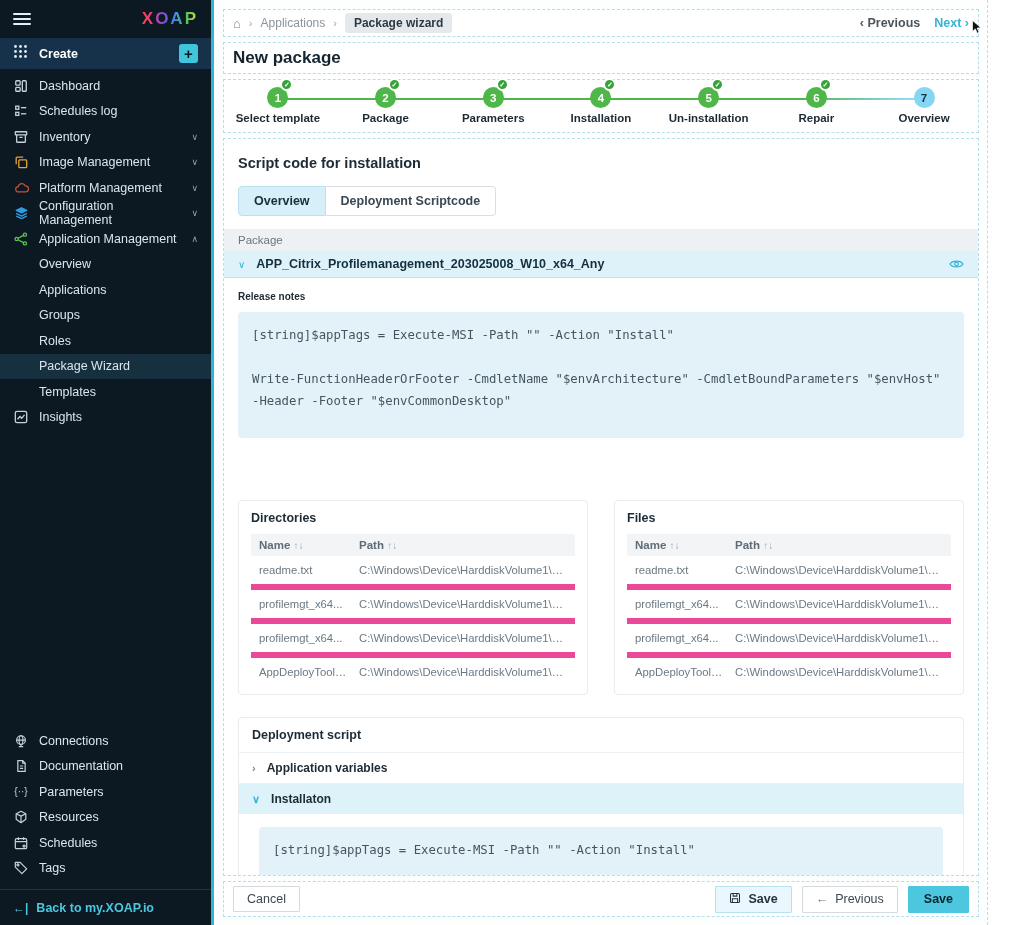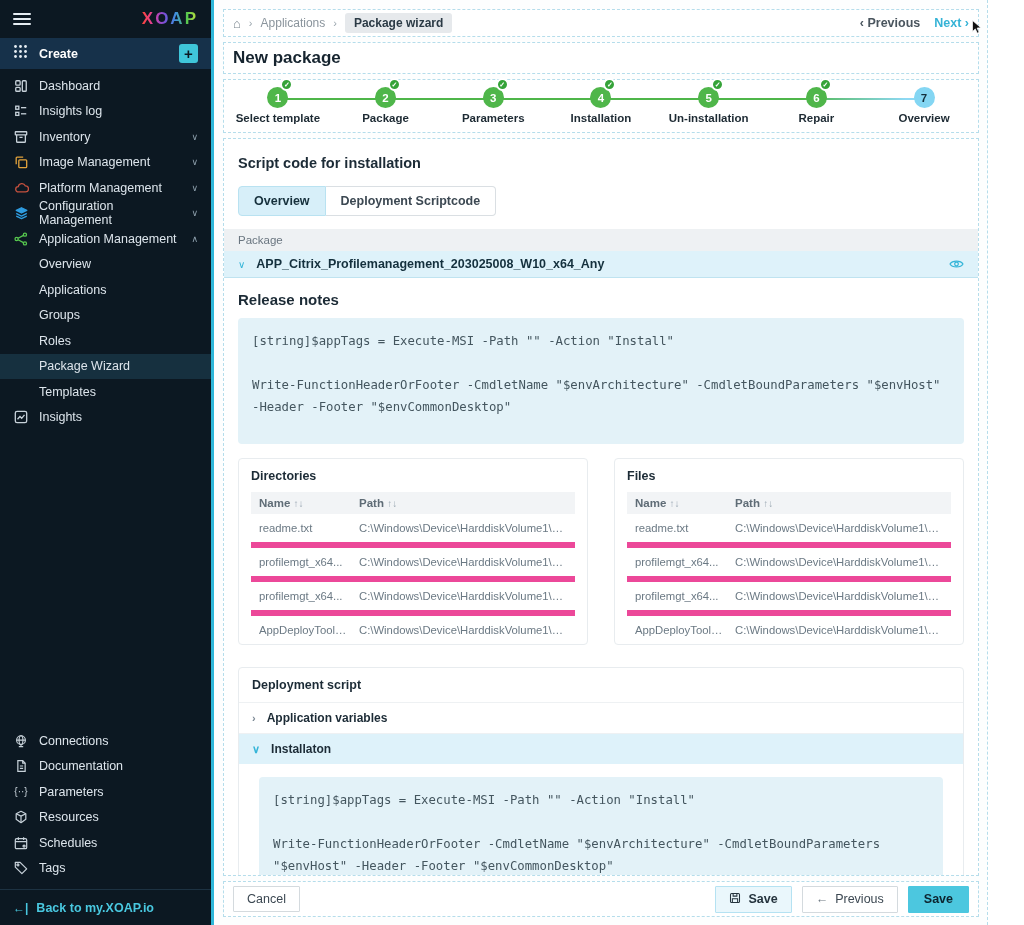--- a/index.html
+++ b/index.html
@@ -63,26 +63,26 @@
   .tab { padding:7px 15px; font-size:12.5px; font-weight:bold; border:1px solid #dadfe3; background:#fff; color:#3c4852; cursor:pointer; }
   .tab:first-child { border-radius:4px 0 0 4px; }
   .tab:last-child { border-radius:0 4px 4px 0; border-left:none; }
   .tab.active { background:#d7eff9; border-color:#b9e2f1; color:#16303c; }
   .pkg-bar { margin:0 -14px; background:#eef1f3; color:#6a7680; font-size:11.5px; padding:5px 14px; }
   .pkg-row { margin:0 -14px; background:#def2fa; border-bottom:1px solid #bfe3f0; display:flex; align-items:center; gap:11px;
              padding:6px 14px; cursor:pointer; }
   .pkg-row .chev-t { color:#35b5d8; font-size:10px; }
   .pkg-name { font-size:12.5px; font-weight:bold; color:#14303d; }
   .eye { margin-left:auto; display:flex; cursor:pointer; }
-  .subhead { font-size:15px; font-weight:bold; color:#1c2b36; margin:13px 0 10px; }
+  .subhead { font-size:10px; font-weight:bold; color:#1c2b36; margin:13px 0 10px; }
   .codeblock { background:#e3f2f8; border-radius:4px; padding:12px 14px; font-family:"DejaVu Sans Mono", monospace;
                font-size:12.3px; color:#44565f; white-space:pre-wrap; line-height:1.8; height:126px; overflow:hidden; }
 
   .cards { display:flex; gap:26px; margin-top:14px; }
-  .card { flex:1; border:1px solid #e8ecef; border-radius:4px; padding:10px 12px 0; min-width:0; }
+  .card { flex:1; border:1px solid #e8ecef; border-radius:4px; padding:10px 12px 8px; min-width:0;margin-top:48px; }
   .card-title { font-size:12.5px; font-weight:bold; color:#1c2b36; margin-bottom:9px; }
   .thead { display:grid; grid-template-columns:92px 1fr; gap:8px; background:#f2f4f6; padding:5px 8px;
            font-size:11.5px; font-weight:bold; color:#5f6c76; }
   .sort { color:#9aa7b2; font-weight:normal; font-size:10px; }
   .trow { display:grid; grid-template-columns:92px 1fr; gap:8px; padding:8px 8px; font-size:11.3px; color:#6b7984;
           border-bottom:6px solid #ec4899; }
   .trow:last-child { border-bottom:none; }
   .cell { white-space:nowrap; overflow:hidden; text-overflow:ellipsis; }
 
   .dep-card { border:1px solid #e8ecef; border-radius:4px; margin-top:22px; padding-top:10px; }
@@ -151,21 +151,21 @@
 
     <div class="sb-item">
       <span class="ic">
         <svg width="14" height="14" viewBox="0 0 16 16" fill="none" stroke="#c7d1d9" stroke-width="1.5">
             <rect x="2" y="2.5" width="3.5" height="3.5"></rect>
             <path d="M8 4.2h6"></path>
             <rect x="2" y="9.5" width="3.5" height="3.5"></rect>
             <path d="M8 11.2h6"></path>
           </svg>
       </span>
-      <span>Insights log</span>
+      <span>Schedules log</span>
     </div>
 
     <div class="sb-item">
       <span class="ic">
         <svg width="14" height="14" viewBox="0 0 16 16" fill="none" stroke="#c7d1d9" stroke-width="1.5">
             <rect x="1.5" y="2" width="13" height="3.5" rx="0.5"></rect>
             <path d="M3 5.5v7.5a1 1 0 0 0 1 1h8a1 1 0 0 0 1-1V5.5M6.2 8.5h3.6"></path>
           </svg>
       </span>
       <span>Inventory</span>

